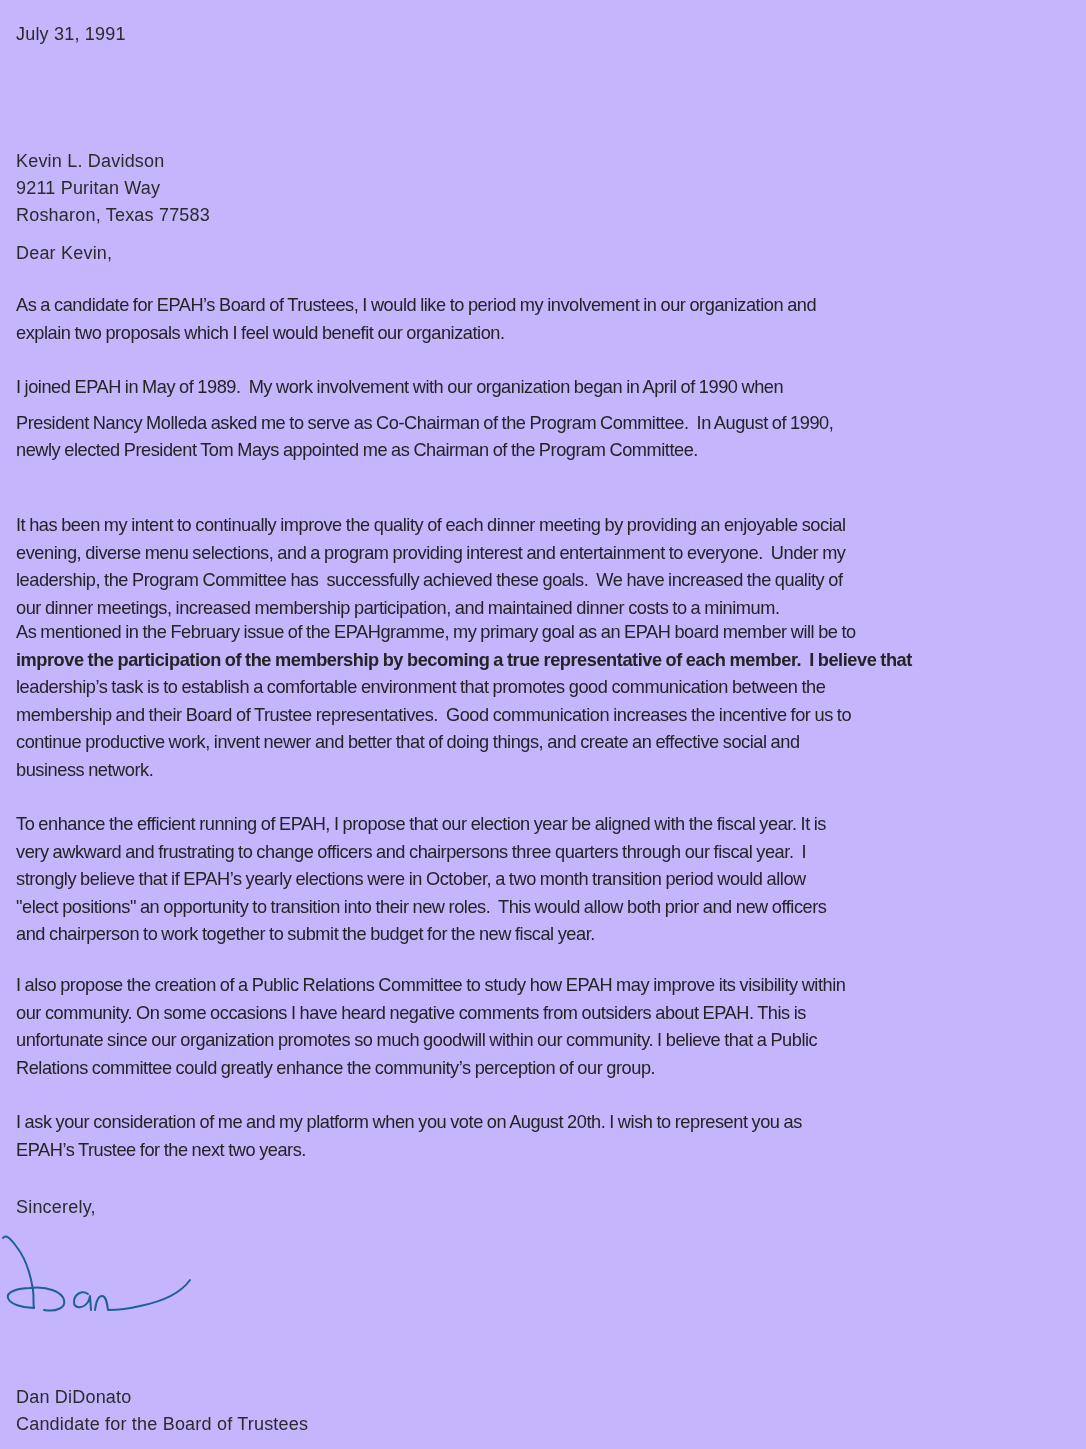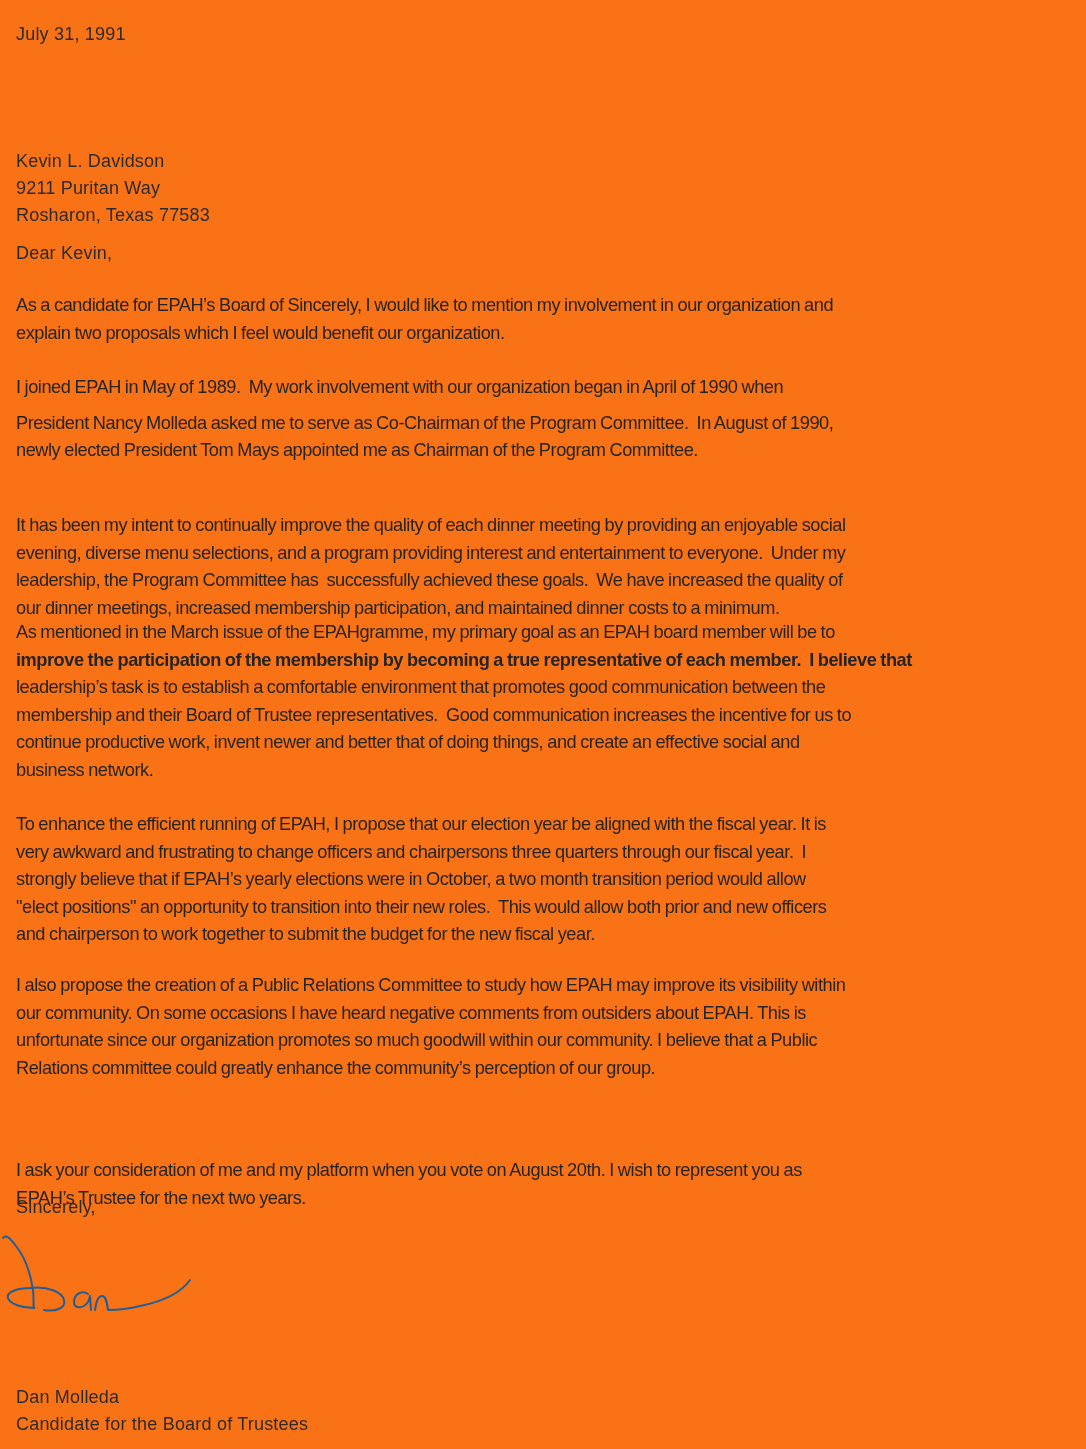--- a/index.html
+++ b/index.html
@@ -13,21 +13,21 @@
     position: relative;
     overflow: hidden;
     color: #2a2a2a;
     font-family: "Liberation Sans", sans-serif;
   }
   .page {
     position: absolute;
     left: 0; top: 0;
     width: 1086px;
     height: 1449px;
-    background: #f97316;
+    background: #c4b5fd;
   }
   .hdr {
     position: absolute;
     left: 16px;
     font-size: 18px;
     line-height: 27px;
     letter-spacing: 0.2px;
     color: #2b2b2b;
   }
   .date { top: 21px; }
@@ -49,21 +49,21 @@
     display: block;
     white-space: nowrap;
     height: 27.5px;
   }
   .p1 { top: 292px; }
   .p2 { top: 374px; }
   .p3 { top: 512px; }
   .p4 { top: 619px; }
   .p5 { top: 811px; }
   .p6 { top: 972px; }
-  .p7 { top: 1109px; margin-top: 48px; }
+  .p7 { top: 1109px; }
   .closing { top: 1194px; }
   .signature {
     position: absolute;
     left: 0px;
     top: 1230px;
     width: 200px;
     height: 90px;
   }
   .signer { top: 1384px; }
   .signer div { height: 27px; }
@@ -77,39 +77,39 @@
 
   <div class="hdr address">
     <div>Kevin L. Davidson</div>
     <div>9211 Puritan Way</div>
     <div>Rosharon, Texas 77583</div>
   </div>
 
   <div class="hdr salutation">Dear Kevin,</div>
 
   <div class="body-text p1">
-    <span class="ln" style="white-space: pre;">As a candidate for EPAH’s Board of Sincerely, I would like to mention my involvement in our organization and</span>
+    <span class="ln" style="white-space: pre;">As a candidate for EPAH’s Board of Trustees, I would like to period my involvement in our organization and</span>
     <span class="ln" style="white-space: pre;">explain two proposals which I feel would benefit our organization.</span>
   </div>
 
   <div class="body-text p2">
     <span class="ln" style="white-space: pre;">I joined EPAH in May of 1989.  My work involvement with our organization began in April of 1990 when</span>
     <span class="ln" style="white-space: pre; margin-top: 8px;">President Nancy Molleda asked me to serve as Co-Chairman of the Program Committee.  In August of 1990,</span>
     <span class="ln" style="white-space: pre;">newly elected President Tom Mays appointed me as Chairman of the Program Committee.</span>
   </div>
 
   <div class="body-text p3">
     <span class="ln" style="white-space: pre;">It has been my intent to continually improve the quality of each dinner meeting by providing an enjoyable social</span>
     <span class="ln" style="white-space: pre;">evening, diverse menu selections, and a program providing interest and entertainment to everyone.  Under my</span>
     <span class="ln" style="white-space: pre;">leadership, the Program Committee has  successfully achieved these goals.  We have increased the quality of</span>
     <span class="ln" style="white-space: pre;">our dinner meetings, increased membership participation, and maintained dinner costs to a minimum.</span>
   </div>
 
   <div class="body-text p4">
-    <span class="ln" style="white-space: pre;">As mentioned in the March issue of the EPAHgramme, my primary goal as an EPAH board member will be to</span>
+    <span class="ln" style="white-space: pre;">As mentioned in the February issue of the EPAHgramme, my primary goal as an EPAH board member will be to</span>
     <span class="ln" style="white-space: pre; font-weight: bold;">improve the participation of the membership by becoming a true representative of each member.  I believe that</span>
     <span class="ln" style="white-space: pre;">leadership’s task is to establish a comfortable environment that promotes good communication between the</span>
     <span class="ln" style="white-space: pre;">membership and their Board of Trustee representatives.  Good communication increases the incentive for us to</span>
     <span class="ln" style="white-space: pre;">continue productive work, invent newer and better that of doing things, and create an effective social and</span>
     <span class="ln" style="white-space: pre;">business network.</span>
   </div>
 
   <div class="body-text p5">
     <span class="ln" style="white-space: pre;">To enhance the efficient running of EPAH, I propose that our election year be aligned with the fiscal year. It is</span>
     <span class="ln" style="white-space: pre;">very awkward and frustrating to change officers and chairpersons three quarters through our fiscal year.  I</span>
@@ -138,17 +138,17 @@
       <path d="M3,8 C6,4 10,8 16,16 C24,26 30,40 33,60 C34,68 33,74 34,78"></path>
       <path d="M34,78 C22,78 10,74 8,68 C6,62 18,58 30,58 C48,56 62,62 64,70 C66,78 56,82 44,80"></path>
 
       <path d="M88,64 C82,60 74,64 74,72 C74,78 82,80 88,72 C89,70 90,68 90,66 L91,80"></path>
 
       <path d="M95,80 C96,72 98,66 102,66 C106,66 107,72 108,80 C112,80 124,80 140,76 C160,72 180,64 190,50"></path>
     </g>
   </svg>
 
   <div class="hdr signer">
-    <div>Dan Molleda</div>
+    <div>Dan DiDonato</div>
     <div>Candidate for the Board of Trustees</div>
   </div>
 
 </div>
 
 </body></html>

